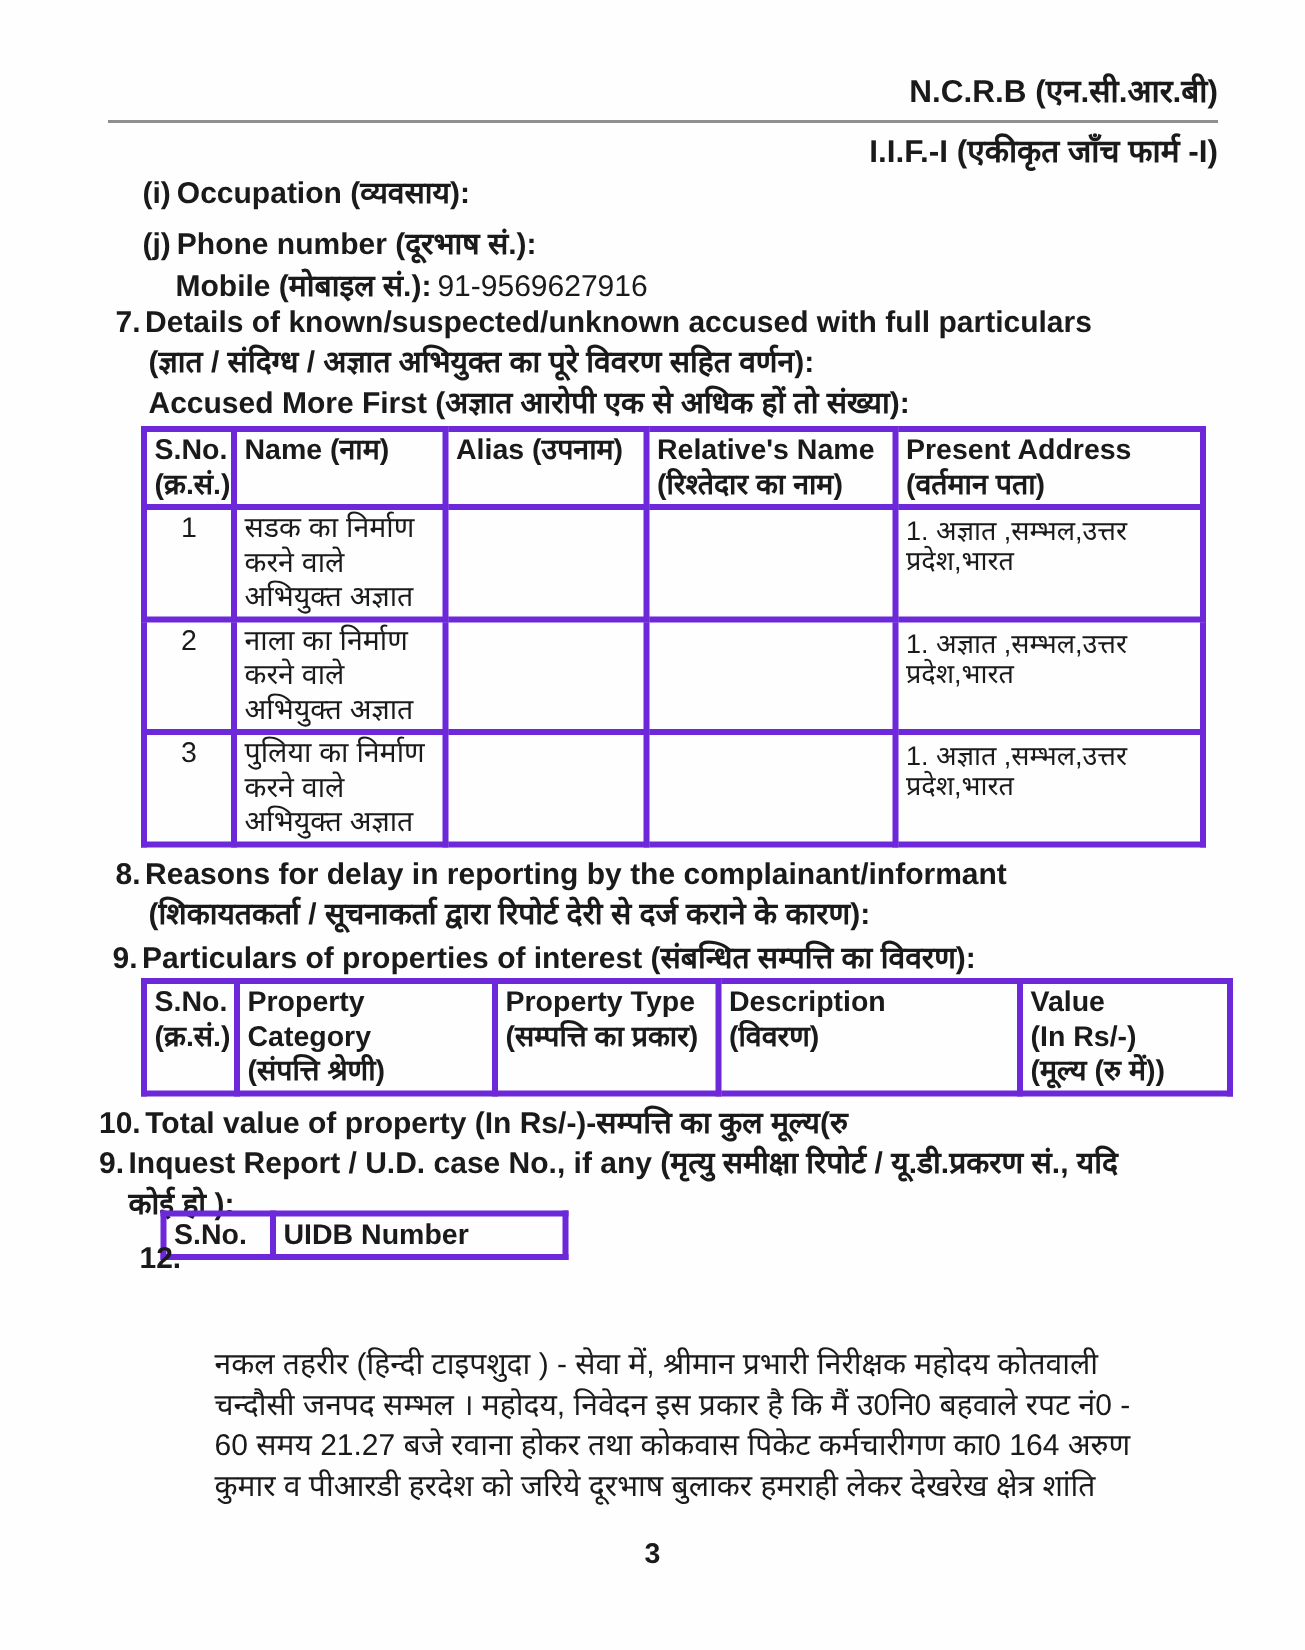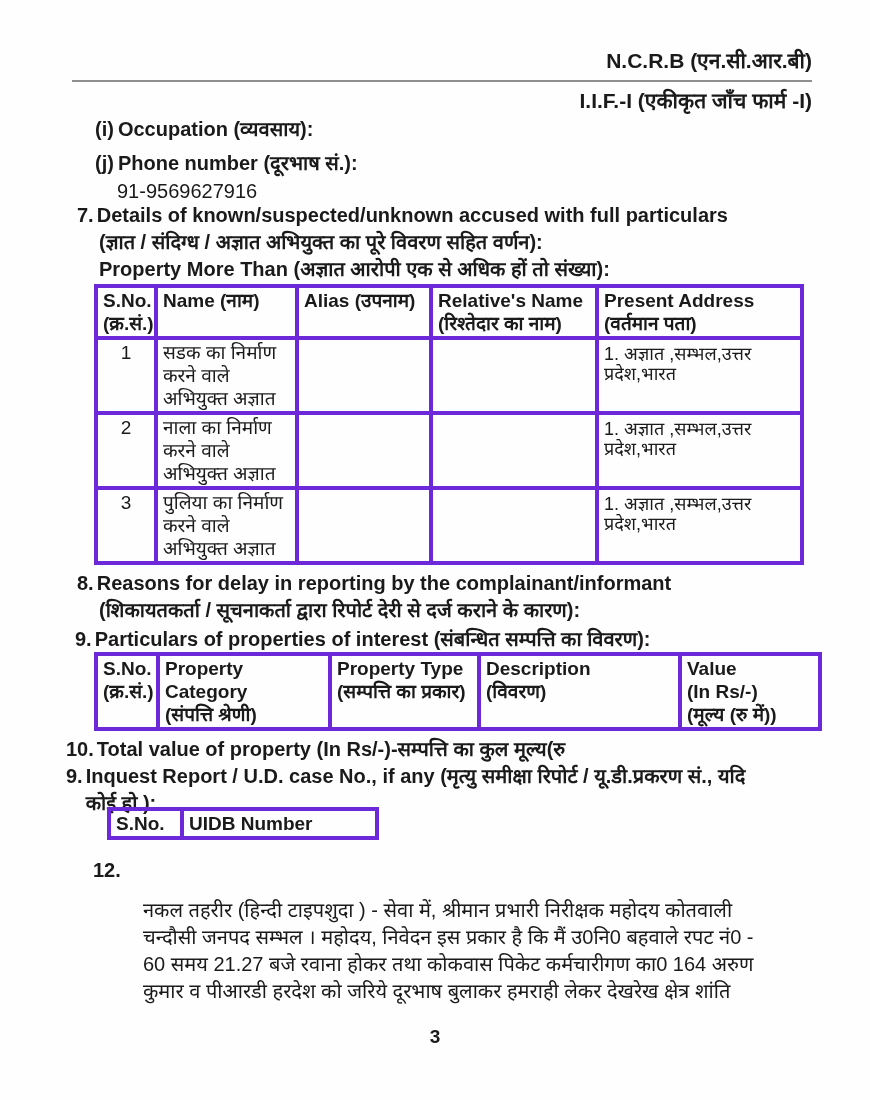--- a/index.html
+++ b/index.html
@@ -38,29 +38,30 @@
     <span>(i)</span>
     <span>Occupation (व्यवसाय):</span>
   </div>
 
   <div class="abs fld" style="top:150px;left:95px;">
     <span>(j)</span>
     <span>Phone number (दूरभाष सं.):</span>
   </div>
 
   <div class="abs fld" style="top:178px;left:117px;">
+    <span>Mobile (मोबाइल सं.):</span>
     <span class="val">91-9569627916</span>
   </div>
 
   <div class="abs item" style="top:202px;left:77px;width:720px;">
     <span class="num">7.</span>
     <span>Details of known/suspected/unknown accused with full particulars</span>
   </div>
   <div class="abs sub" style="top:229px;left:99px;">(ज्ञात / संदिग्ध / अज्ञात अभियुक्त का पूरे विवरण सहित वर्णन):</div>
-  <div class="abs sub" style="top:256px;left:99px;">Property More Than (अज्ञात आरोपी एक से अधिक हों तो संख्या):</div>
+  <div class="abs sub" style="top:256px;left:99px;">Accused More First (अज्ञात आरोपी एक से अधिक हों तो संख्या):</div>
 
   <table class="abs" style="top:284px;left:94px;width:706px;">
     <colgroup>
       <col style="width:60px;">
         <col style="width:141px;">
         <col style="width:134px;">
         <col style="width:166px;">
         <col style="width:205px;">
     </colgroup>
     <thead>
@@ -188,21 +189,21 @@
         <col style="width:195px;">
       </colgroup>
     <thead>
       <tr>
         <th>S.No.</th>
         <th>UIDB Number</th>
       </tr>
     </thead>
   </table>
 
-  <div class="abs item" style="top:857px;left:93px;width:720px;gap:40px;">
+  <div class="abs item" style="top:826px;left:93px;width:720px;gap:40px;">
     <span class="num">12.</span>
   </div>
 
   <div class="abs para" style="top:897px;left:112px;width:695px;margin-left:31px;">
     <div>नकल तहरीर (हिन्दी टाइपशुदा ) - सेवा में, श्रीमान प्रभारी निरीक्षक महोदय कोतवाली</div>
     <div>चन्दौसी जनपद सम्भल । महोदय, निवेदन इस प्रकार है कि मैं उ0नि0 बहवाले रपट नं0 -</div>
     <div>60 समय 21.27 बजे रवाना होकर तथा कोकवास पिकेट कर्मचारीगण का0 164 अरुण</div>
     <div>कुमार व पीआरडी हरदेश को जरिये दूरभाष बुलाकर हमराही लेकर देखरेख क्षेत्र शांति</div>
   </div>
 

